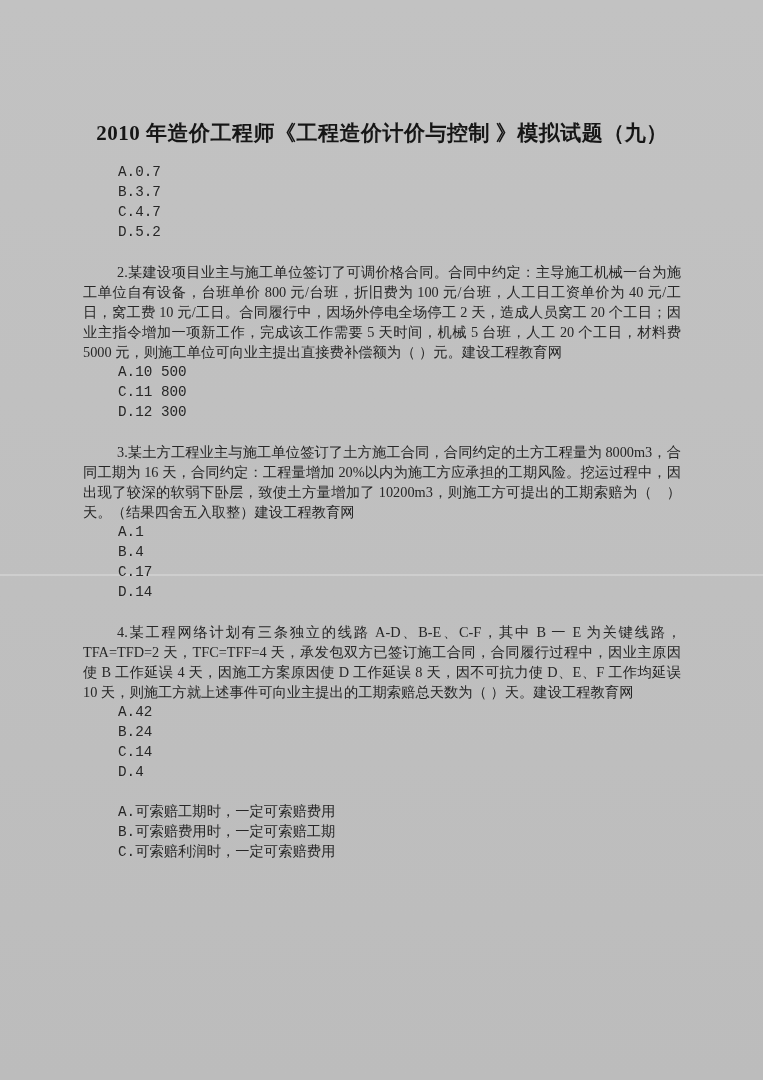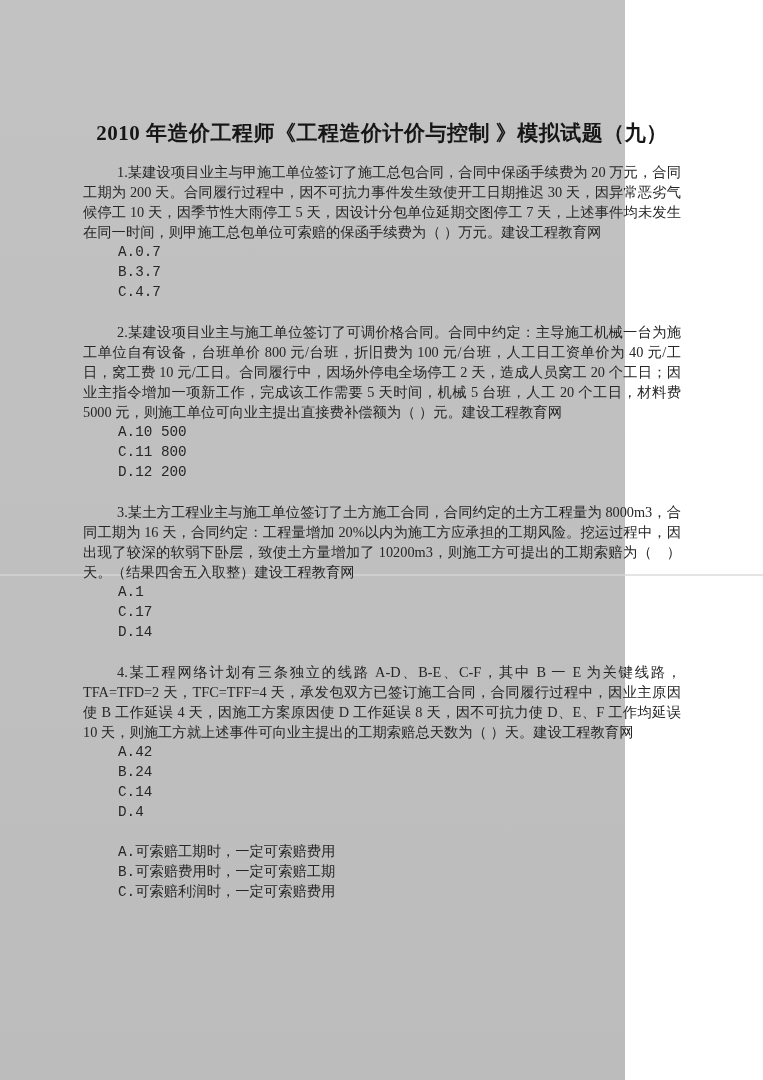--- a/index.html
+++ b/index.html
@@ -7,21 +7,21 @@
     padding: 0;
   }
   body {
     width: 763px;
     height: 1080px;
     overflow: hidden;
     font-family: "Liberation Serif", "DejaVu Serif", serif;
   }
   .page {
     position: relative;
-    width: 625px;
+    width: 763px;
     height: 1080px;
     background: linear-gradient(180deg, #c2c2c2 0%, #bfbfbf 55%, #bcbcbc 100%);
     box-sizing: border-box;
   }
   .scan-line {
     position: absolute;
     left: 0;
     top: 574px;
     width: 763px;
     height: 2px;
@@ -71,41 +71,42 @@
 </head>
 <body>
 
 <div class="page">
   <div class="scan-line"></div>
 
   <div class="content">
     <h1 class="doc-title">2010 年造价工程师《工程造价计价与控制 》模拟试题（九）</h1>
 
     <div class="question">
-      <p class="qtext">1.某建设项目业主与甲施工单位签订了施工总包合同，合同中保函手续费为 20 万元，合同工期为 200 天。合同履行过程中，因不可抗力事件发生致使开工日期推迟 30 天，因异常恶劣气候停工 10 天，因季节性大雨停工 5 天，因设计分包单位延期交图停工 7 天，上述事件均未发生在同一时间，则甲施工总包单位可索赔的保函手续费为（ ）万元。建设工程教育网</p>
       <div class="options">
         <div class="option">A.0.7</div>
         <div class="option">B.3.7</div>
         <div class="option">C.4.7</div>
+        <div class="option">D.5.2</div>
       </div>
     </div>
 
     <div class="question">
       <p class="qtext">2.某建设项目业主与施工单位签订了可调价格合同。合同中约定：主导施工机械一台为施工单位自有设备，台班单价 800 元/台班，折旧费为 100 元/台班，人工日工资单价为 40 元/工日，窝工费 10 元/工日。合同履行中，因场外停电全场停工 2 天，造成人员窝工 20 个工日；因业主指令增加一项新工作，完成该工作需要 5 天时间，机械 5 台班，人工 20 个工日，材料费 5000 元，则施工单位可向业主提出直接费补偿额为（ ）元。建设工程教育网</p>
       <div class="options">
         <div class="option">A.10 500</div>
         <div class="option">C.11 800</div>
-        <div class="option">D.12 200</div>
+        <div class="option">D.12 300</div>
       </div>
     </div>
 
     <div class="question">
       <p class="qtext">3.某土方工程业主与施工单位签订了土方施工合同，合同约定的土方工程量为 8000m3，合同工期为 16 天，合同约定：工程量增加 20%以内为施工方应承担的工期风险。挖运过程中，因出现了较深的软弱下卧层，致使土方量增加了 10200m3，则施工方可提出的工期索赔为（　）天。（结果四舍五入取整）建设工程教育网</p>
       <div class="options">
         <div class="option">A.1</div>
+        <div class="option">B.4</div>
         <div class="option">C.17</div>
         <div class="option">D.14</div>
       </div>
     </div>
 
     <div class="question">
       <p class="qtext">4.某工程网络计划有三条独立的线路 A-D、B-E、C-F，其中 B 一 E 为关键线路，TFA=TFD=2 天，TFC=TFF=4 天，承发包双方已签订施工合同，合同履行过程中，因业主原因使 B 工作延误 4 天，因施工方案原因使 D 工作延误 8 天，因不可抗力使 D、E、F 工作均延误 10 天，则施工方就上述事件可向业主提出的工期索赔总天数为（ ）天。建设工程教育网</p>
       <div class="options">
         <div class="option">A.42</div>
         <div class="option">B.24</div>

